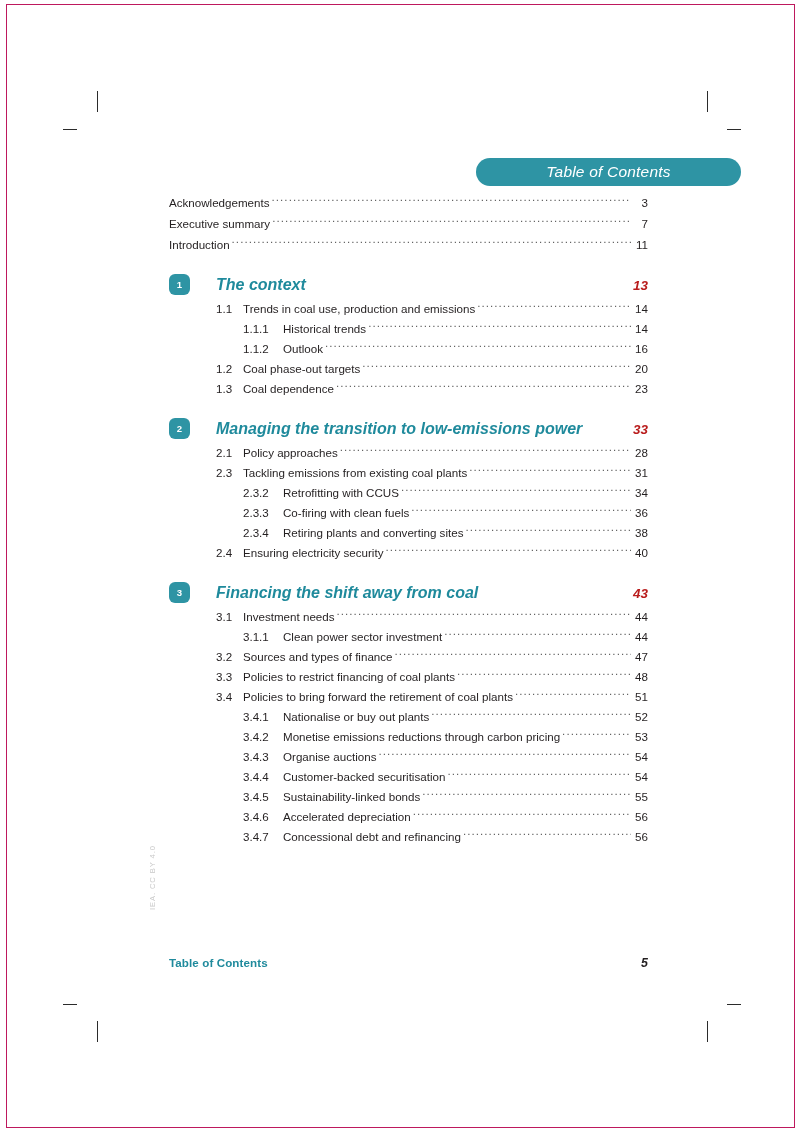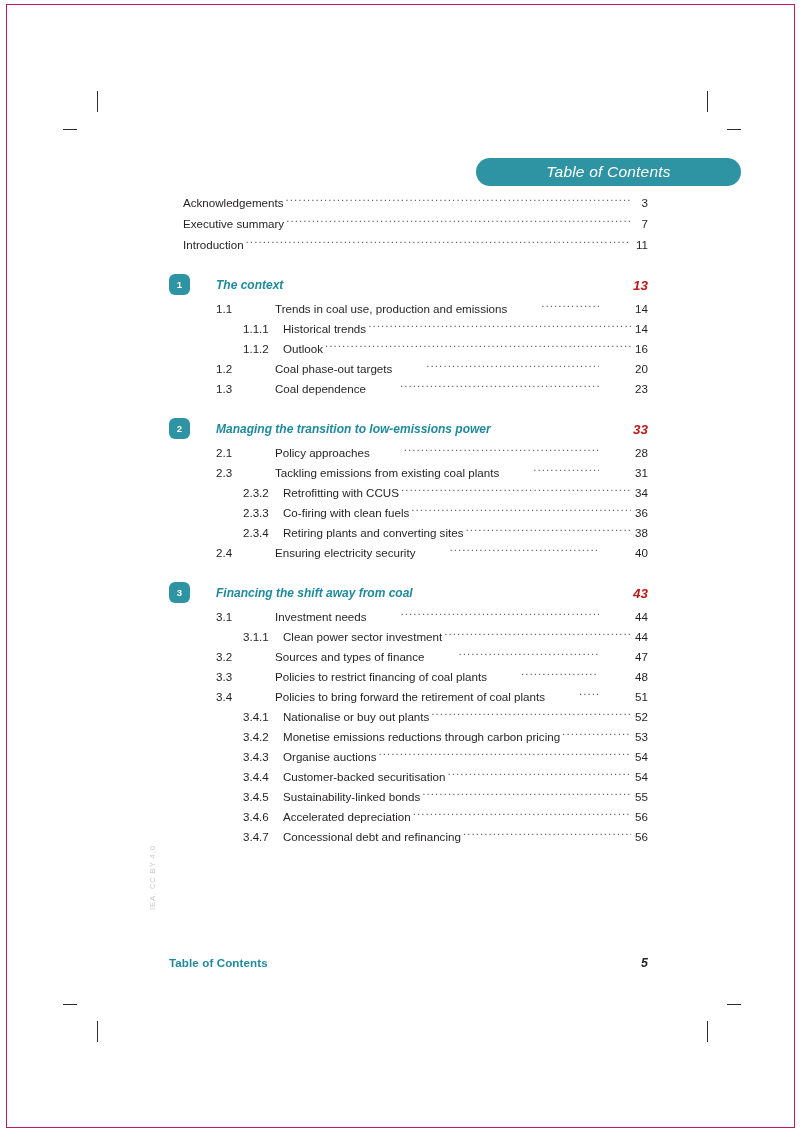--- a/index.html
+++ b/index.html
@@ -78,21 +78,21 @@
     left: 0; bottom: 0;
     white-space: nowrap;
   }
   .row .page {
     flex: 0 0 auto;
     text-align: right;
     min-width: 15px;
   }
 
   
-  .row.front { padding-left: 5px; margin-bottom: 1px; margin-left: 14px; }
+  .row.front { padding-left: 5px; margin-bottom: 1px; }
   .row.front .label { padding-right: 0px; }
 
   
   .chapter-row {
     position: relative;
     display: flex;
     align-items: center;
     height: 24px;
     margin-top: 18px;
     margin-bottom: 2px;
@@ -108,35 +108,35 @@
     font-weight: bold;
     display: flex;
     align-items: center;
     justify-content: center;
   }
   .chapter-title {
     margin-left: 52px;
     color: #1f8a9c;
     font-weight: bold;
     font-style: italic;
-    font-size: 12px;
+    font-size: 16px;
     flex: 0 0 auto;
   }
   .chapter-spacer { flex: 1 1 auto; }
   .chapter-page {
     color: #b91c1c;
     font-weight: bold;
     font-style: italic;
     font-size: 13.4px;
     text-align: right;
     min-width: 18px;
   }
 
   
-  .row.lvl1 { padding-left: 52px; gap: 32px; }
+  .row.lvl1 { padding-left: 52px; }
   .row.lvl1 .num { width: 27px; }
 
   
   .row.lvl2 { padding-left: 79px; }
   .row.lvl2 .num { width: 40px; }
 
   
   #footer {
     position: absolute;
     left: 157px; top: 951px;

